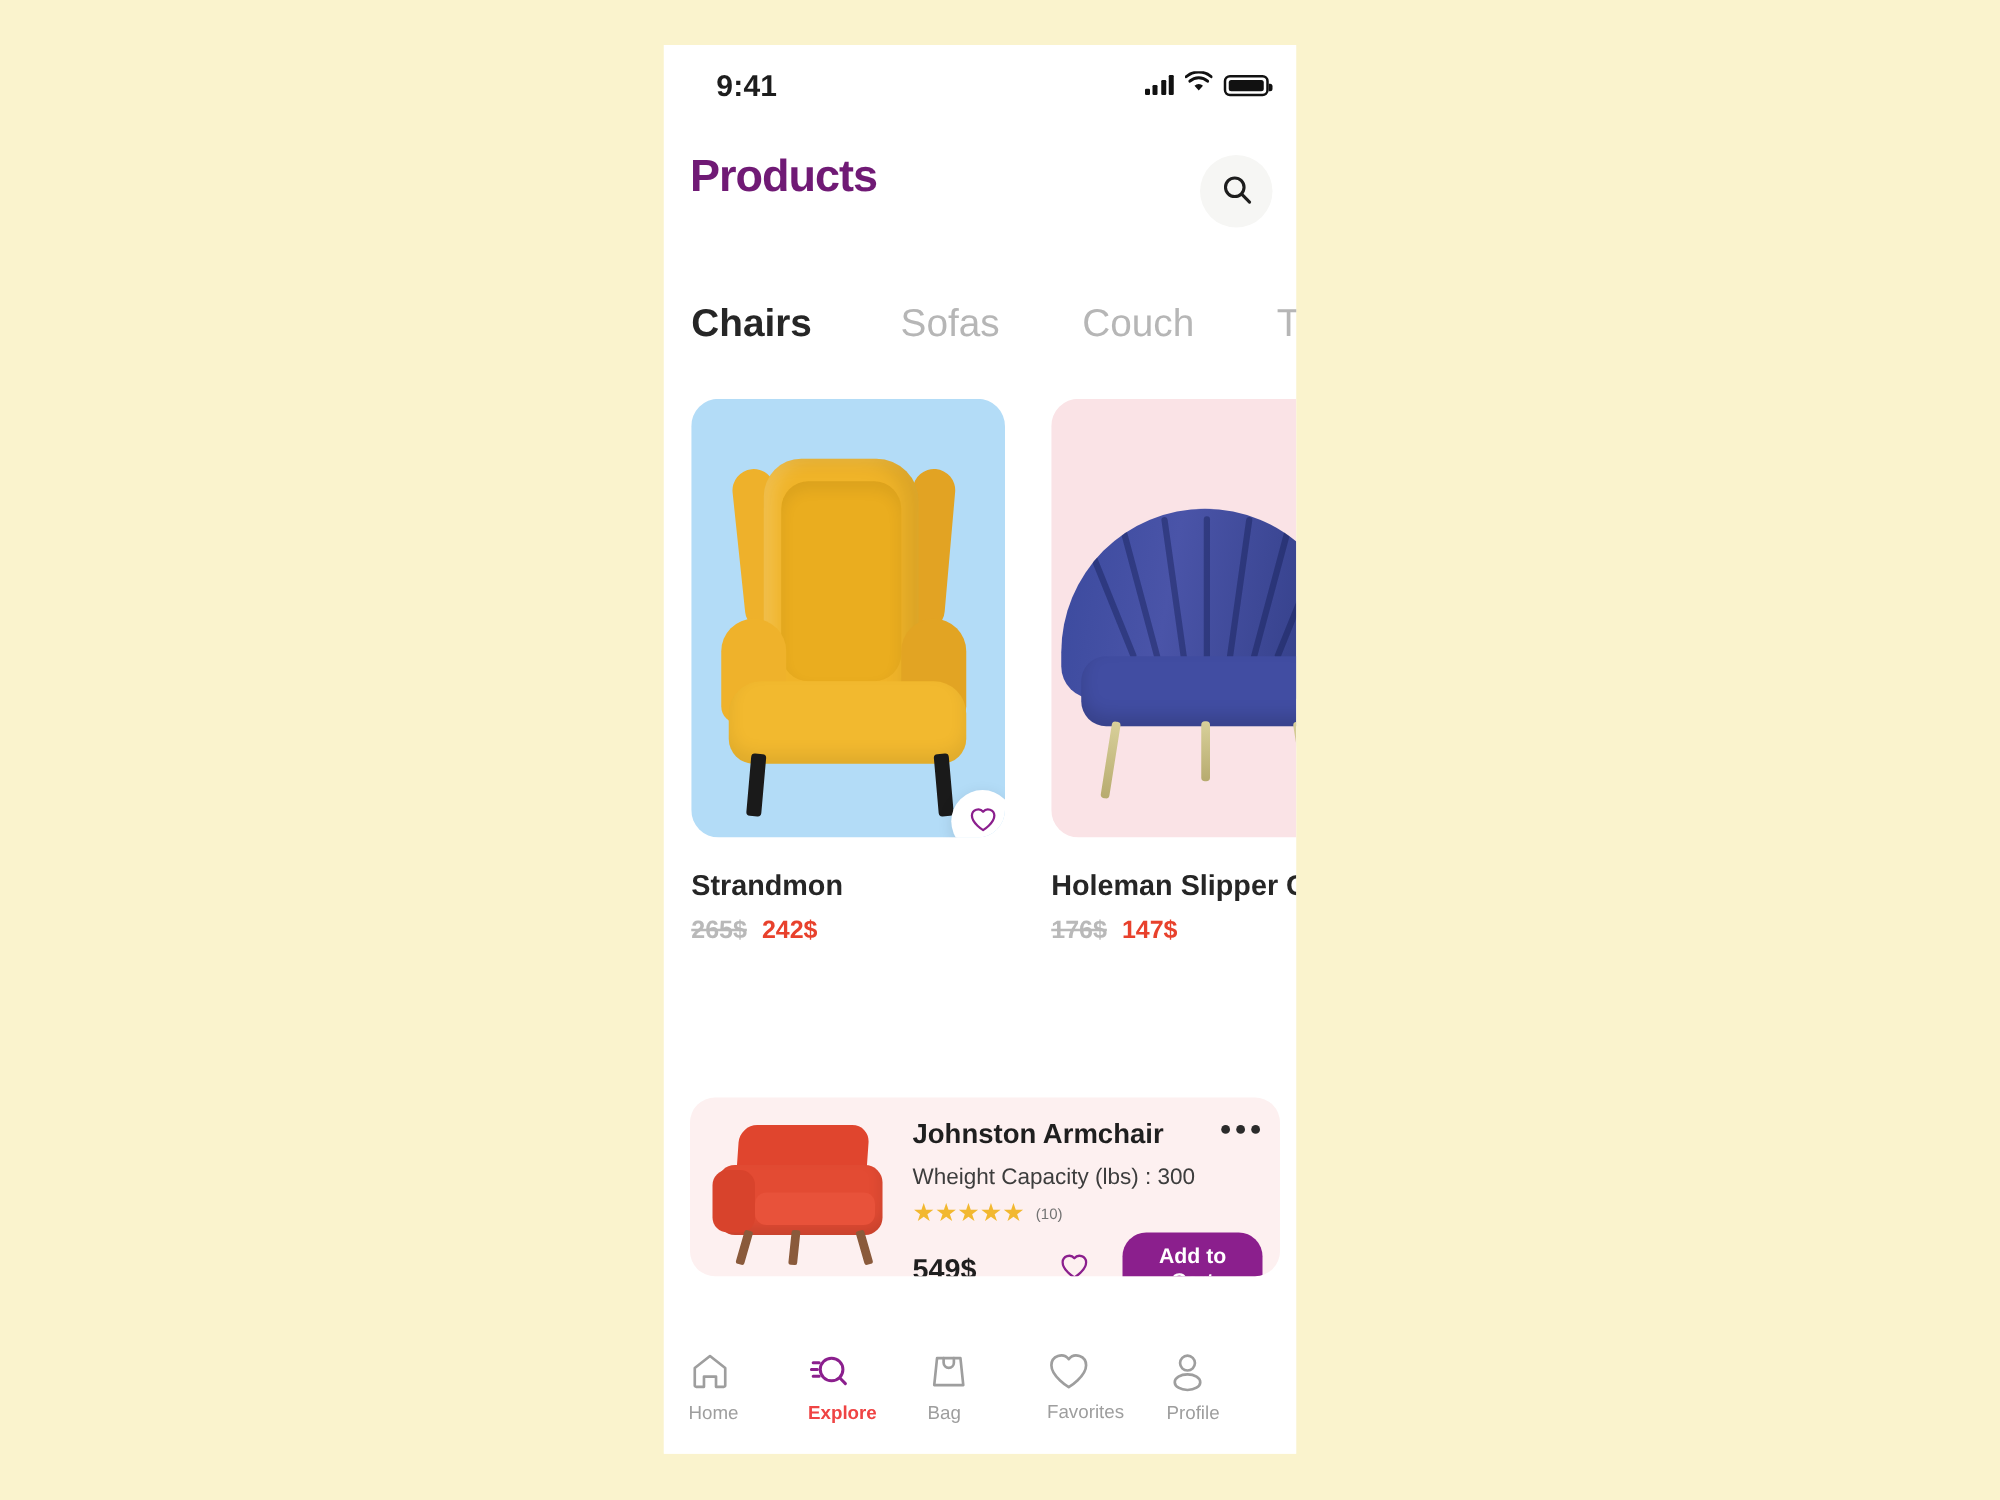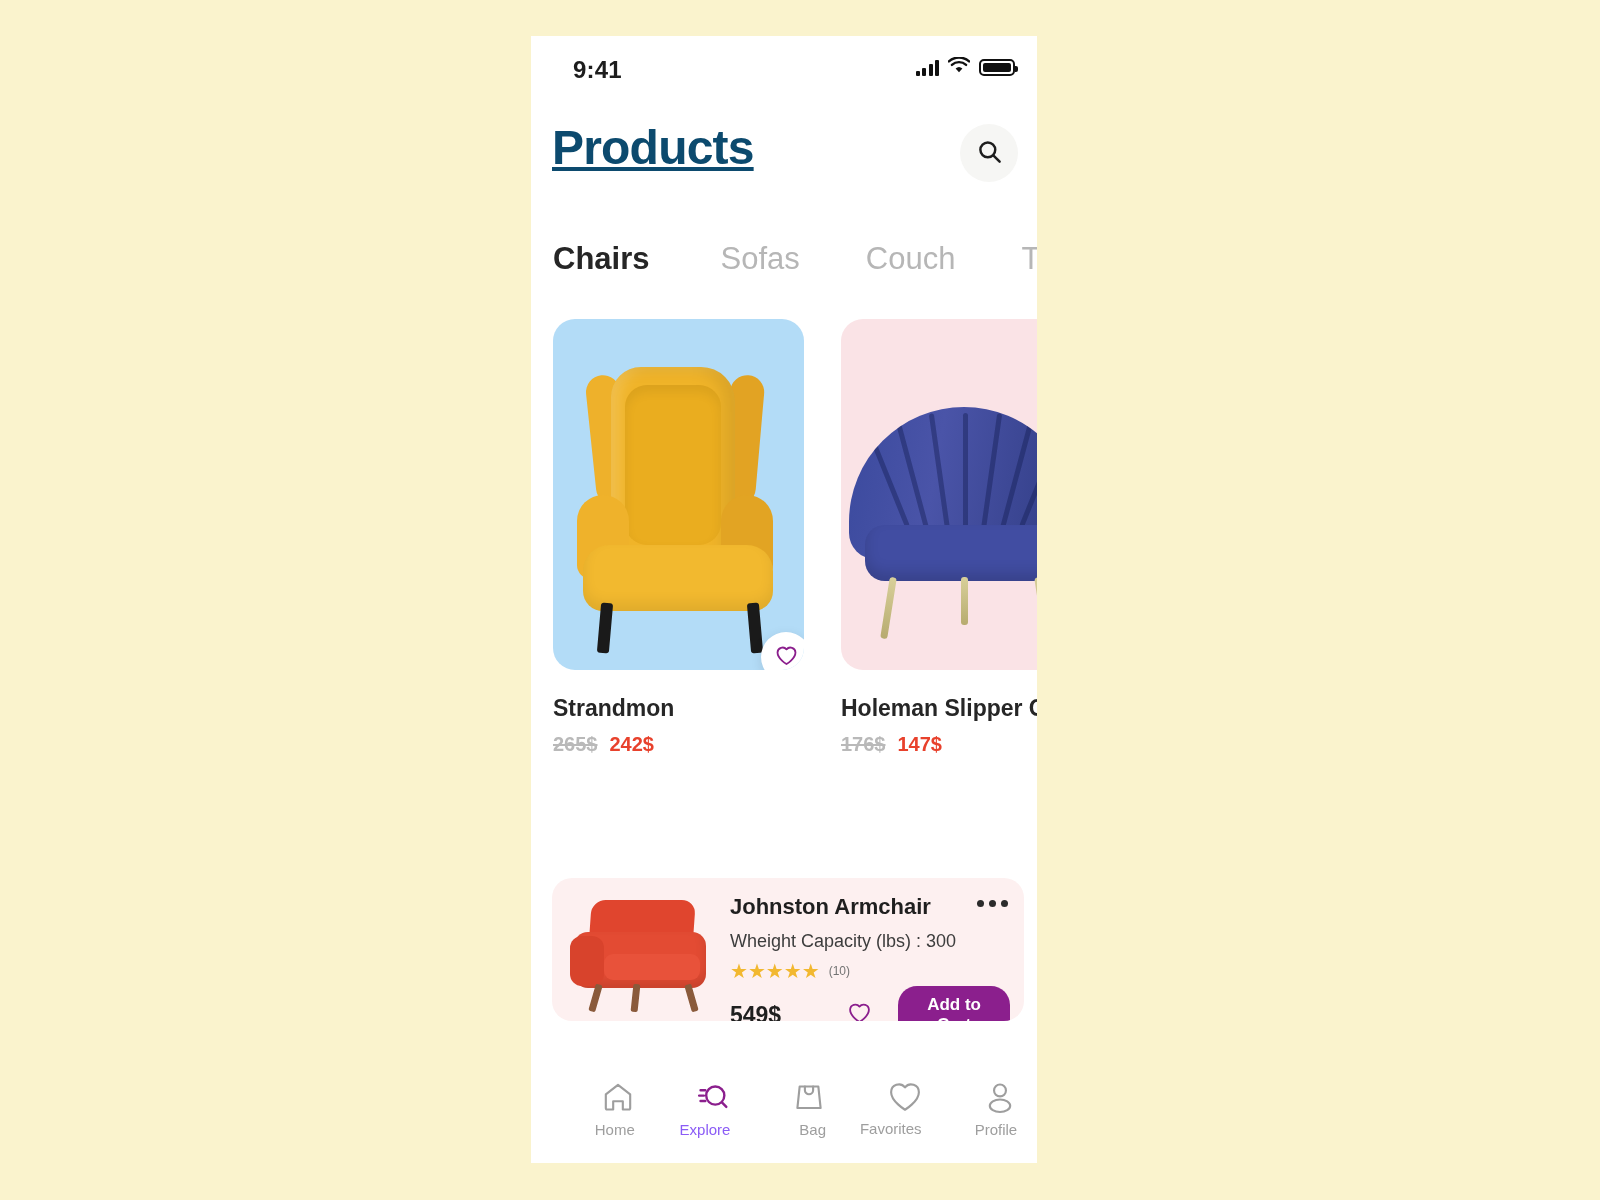--- a/index.html
+++ b/index.html
@@ -54,23 +54,22 @@
   }
   .batt span { display: block; width: 100%; height: 100%; background: #111; border-radius: 2px; }
 
   
   .header {
     position: absolute; left: 0; top: 62px;
     width: 506px; height: 110px;
   }
   .page-title {
     position: absolute; left: 21px; top: 22px;
-    font-size: 48px; font-weight: bold; color: #0c4a6e;
+    font-size: 36px; font-weight: bold; color: #701a75;
     letter-spacing: -0.8px;
-    text-decoration: underline;
   }
   .search-btn {
     position: absolute; right: 19px; top: 26px;
     width: 58px; height: 58px; border-radius: 50%;
     background: #f6f6f4;
     display: flex; align-items: center; justify-content: center;
     cursor: pointer; border: none;
   }
 
   
@@ -274,25 +273,25 @@
 
   
   .bottomnav {
     position: absolute; left: 0; bottom: 0;
     width: 506px; height: 100px;
     background: #fff;
     display: flex; align-items: center; justify-content: space-around;
     padding: 0 14px 8px;
   }
   .nav-item {
-    display: flex; flex-direction: column; align-items: flex-end; gap: 3px;
+    display: flex; flex-direction: column; align-items: flex-start; gap: 3px;
     cursor: pointer; width: 84px;
   }
   .nav-label { font-size: 15px; color: #9e9e9e; }
-  .nav-item.active .nav-label { color: #8b5cf6; font-weight: normal; }
+  .nav-item.active .nav-label { color: #ef4444; font-weight: bold; }
 </style>
 </head>
 <body>
 
 <div id="page">
   <div id="phone">
 
     <div class="statusbar">
       <div class="status-time">9:41</div>
       <div class="status-icons">

